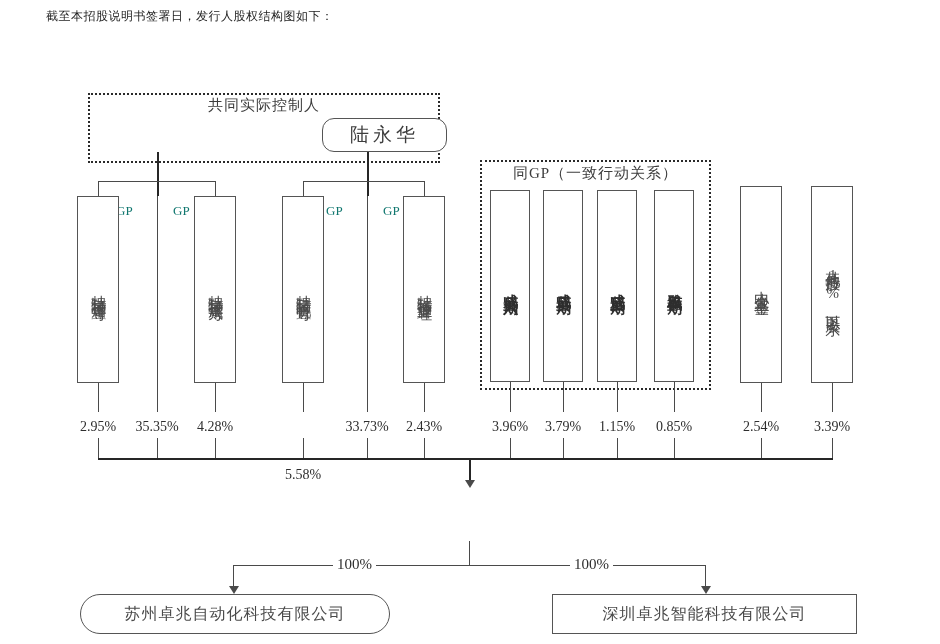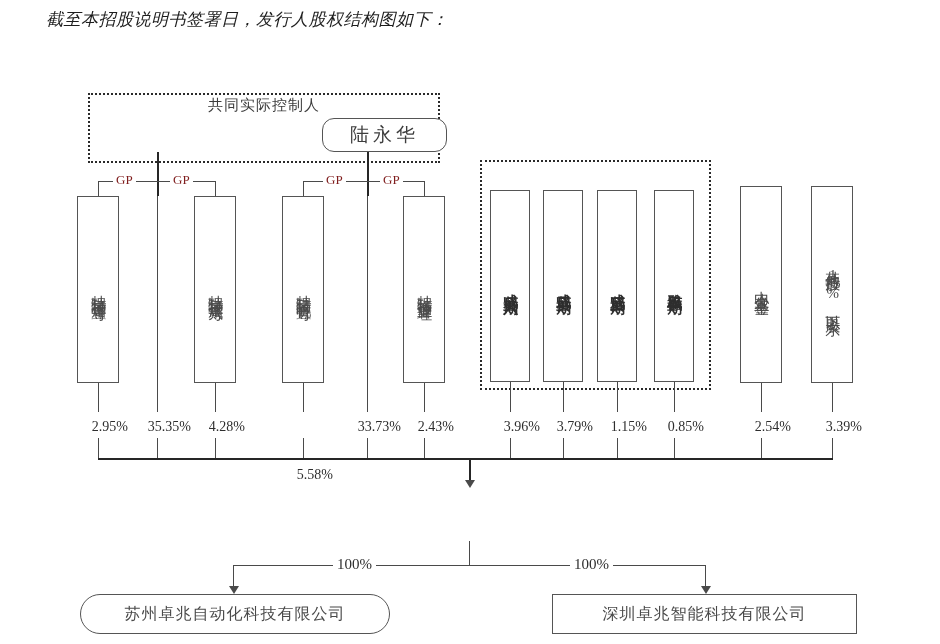--- a/index.html
+++ b/index.html
@@ -7,23 +7,22 @@
     width:940px;height:644px;
     background:#ffffff;
     font-family:"Liberation Serif","DejaVu Serif",serif;
     color:#3a3a3a;
     overflow:hidden;
   }
   #stage{position:relative;width:940px;height:644px;}
 
   .hdr{
     position:absolute;left:46px;top:8px;
-    font-size:17px;color:#1d1d1d;letter-spacing:.5px;
+    font-size:12px;color:#1d1d1d;letter-spacing:.5px;
     white-space:nowrap;
-    font-style:italic;
   }
 
   
   .bx{
     position:absolute;box-sizing:border-box;
     border:1px solid #555;background:#fff;
     display:flex;align-items:center;justify-content:center;
     text-align:center;color:#4a4a4a;
   }
   .person{font-size:19px;letter-spacing:4px;color:#3d3d3d;}
@@ -47,26 +46,26 @@
     white-space:nowrap;
   }
 
   
   .v{position:absolute;width:1px;background:#4a4a4a;}
   .v.thick{width:2px;background:#262626;}
   .h{position:absolute;height:1px;background:#4a4a4a;}
   .h.thick{height:2px;background:#262626;}
 
   .gplab{
-    position:absolute;font-size:13px;color:#7f1d1d;
-    background:#fff;padding:0 3px;white-space:nowrap;
+    position:absolute;font-size:13px;color:#0f766e;
+    background:#fff;padding:0 3px;white-space:nowrap;margin-top:31px;
   }
   .pct{
     position:absolute;font-size:14px;color:#2e2e2e;
-    white-space:nowrap;text-align:right;
+    white-space:nowrap;text-align:center;
   }
   .pct100{
     position:absolute;font-size:15px;color:#2e2e2e;
     background:#fff;padding:0 4px;white-space:nowrap;
   }
   .arrow{
     position:absolute;width:0;height:0;
     border-left:5px solid transparent;
     border-right:5px solid transparent;
     border-top:8px solid #4a4a4a;
@@ -92,20 +91,21 @@
   <div class="gplab" style="left:170px;top:172px;">GP</div>
 
   <div class="v thick" style="left:367px;top:152px;height:44px;"></div>
   <div class="h" style="left:303px;top:181px;width:122px;"></div>
   <div class="v" style="left:303px;top:181px;height:15px;"></div>
   <div class="v" style="left:424px;top:181px;height:15px;"></div>
   <div class="gplab" style="left:323px;top:172px;">GP</div>
   <div class="gplab" style="left:380px;top:172px;">GP</div>
 
   <div class="dash" style="left:480px;top:160px;width:231px;height:230px;"></div>
+  <div class="dashlabel" style="left:480px;top:164px;width:231px;">同GP（一致行动关系）</div>
 
   <div class="bx ent" style="left:77px;top:196px;width:42px;height:187px;">特瑞特星熠壹号</div>
   <div class="bx ent" style="left:194px;top:196px;width:42px;height:187px;">特瑞特星熠贰号</div>
   <div class="bx ent" style="left:282px;top:196px;width:42px;height:187px;">特瑞特云帆壹号</div>
   <div class="bx ent" style="left:403px;top:196px;width:42px;height:187px;">特瑞特企业管理</div>
 
   <div class="bx ent gp" style="left:490px;top:190px;width:40px;height:192px;">成贤六期</div>
   <div class="bx ent gp" style="left:543px;top:190px;width:40px;height:192px;">成贤二期</div>
   <div class="bx ent gp" style="left:597px;top:190px;width:40px;height:192px;">成贤三期</div>
   <div class="bx ent gp" style="left:654px;top:190px;width:40px;height:192px;">雅枫二期</div>

